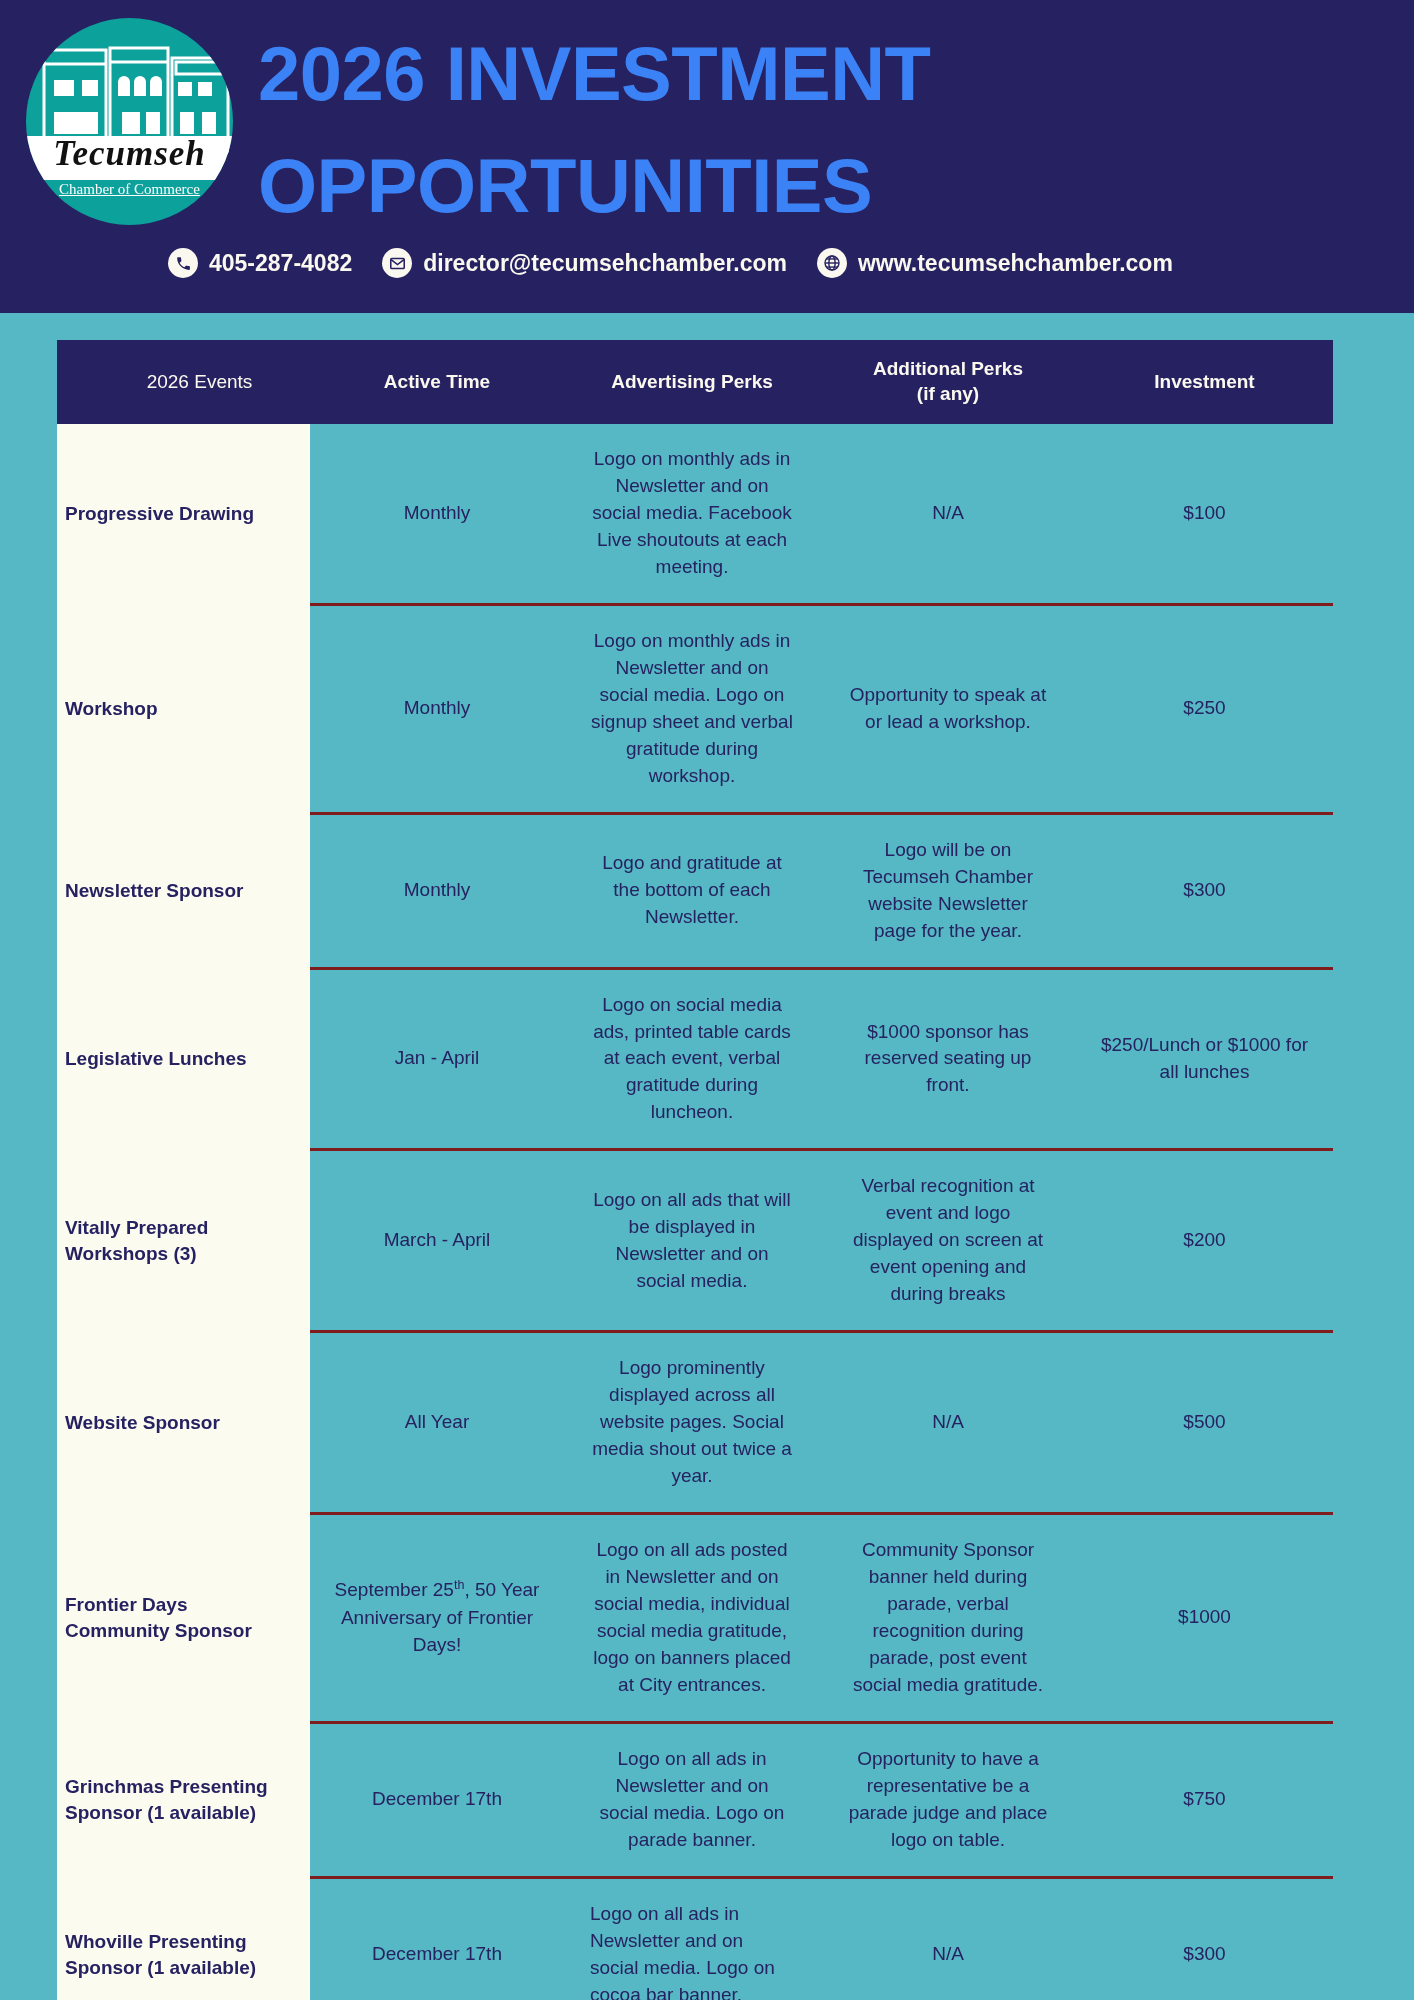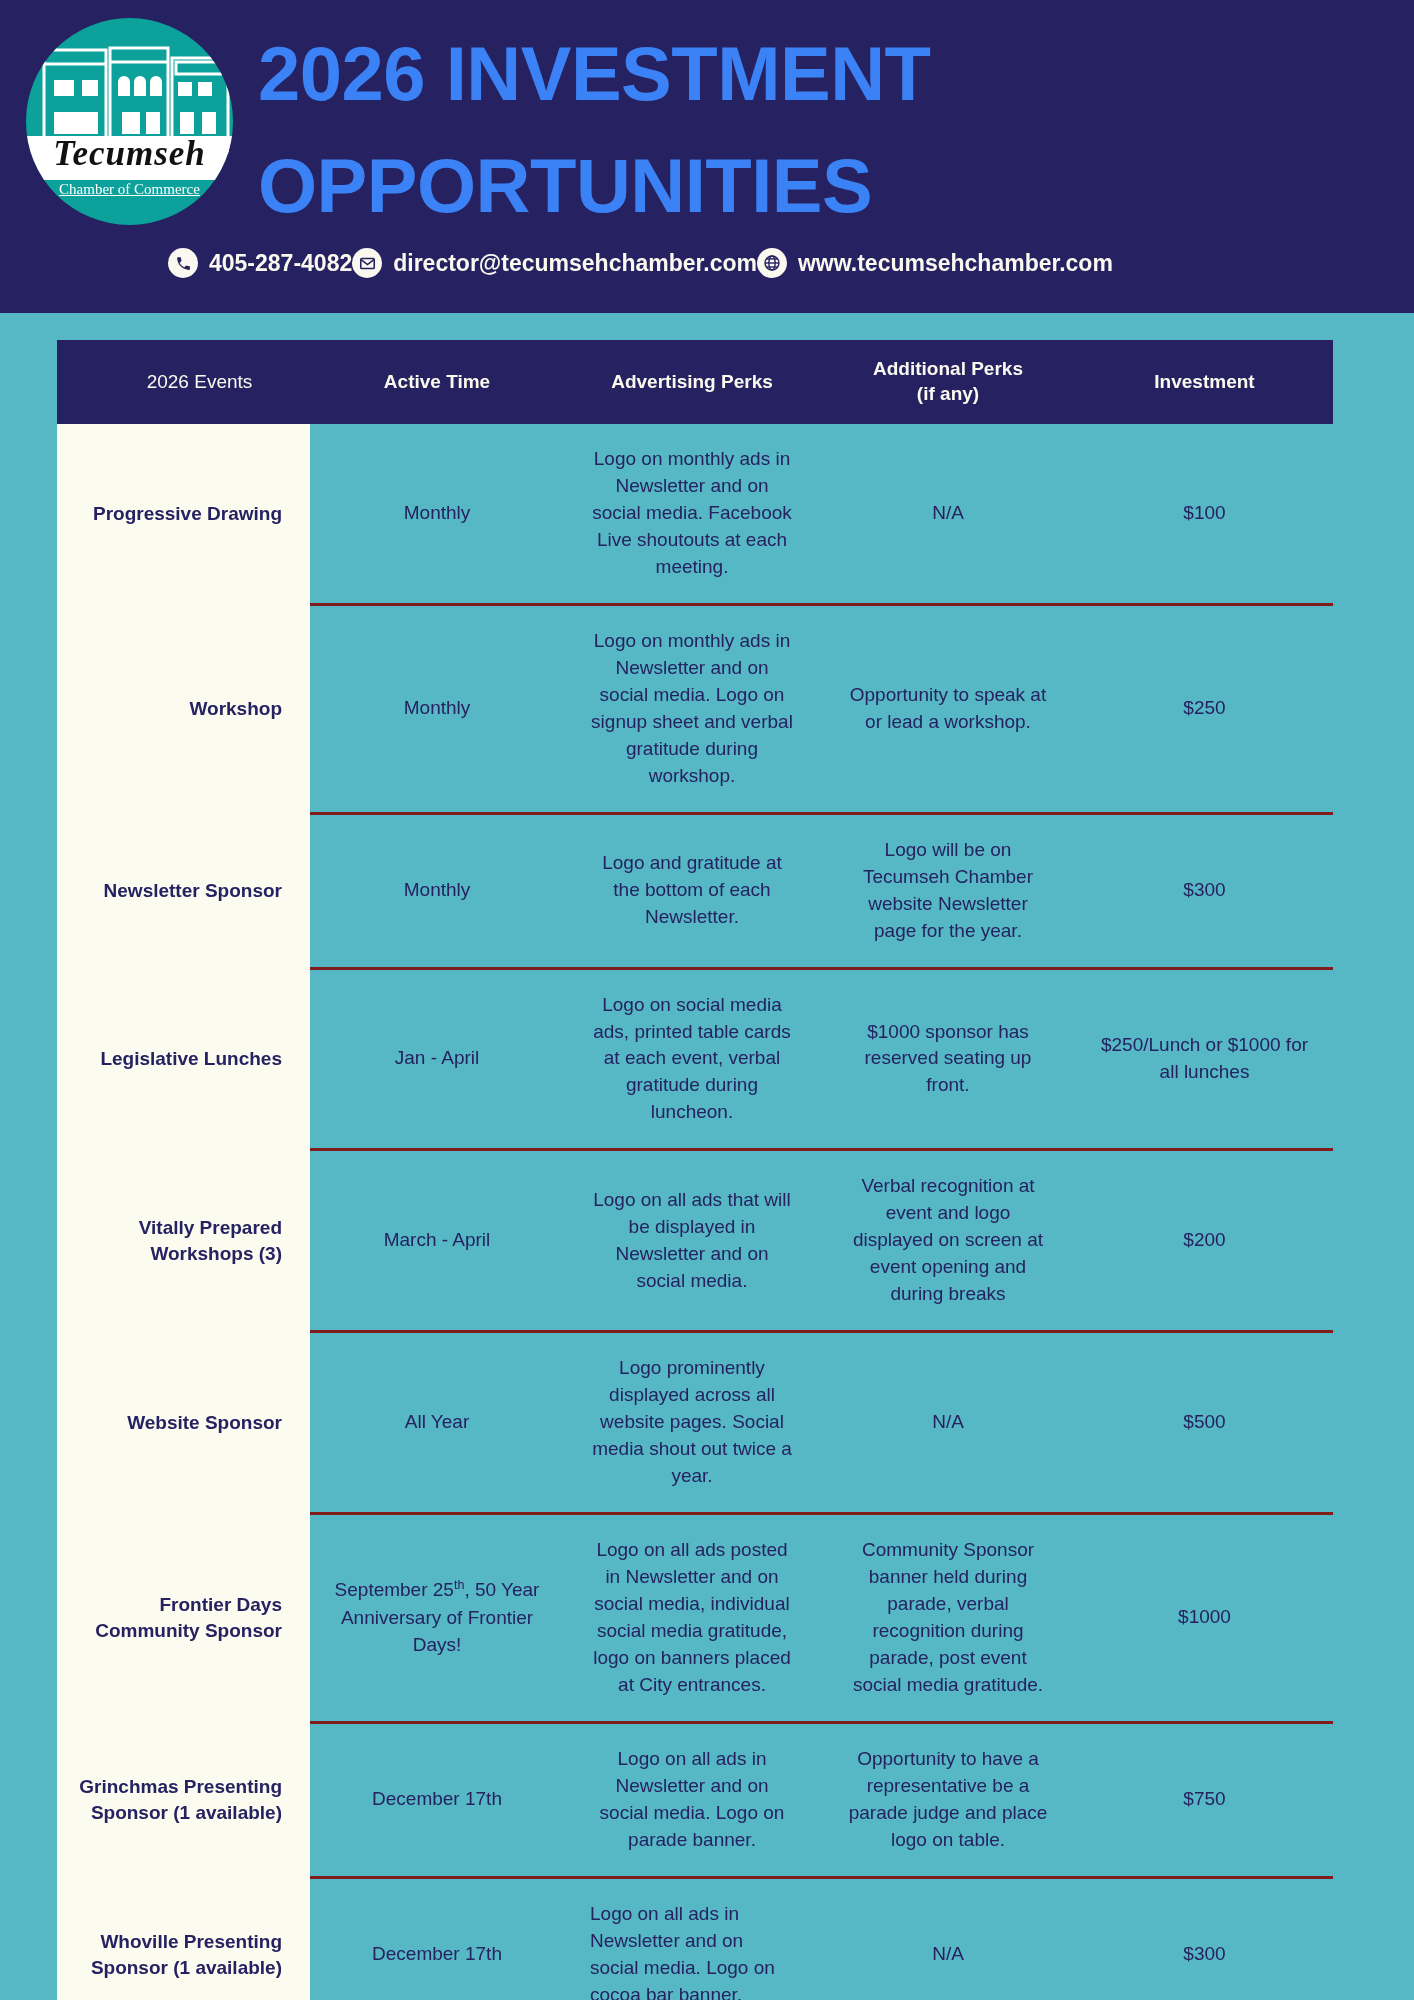--- a/index.html
+++ b/index.html
@@ -77,20 +77,21 @@
     color: #3b82f6;
     letter-spacing: -0.5px;
   }
 
   .contact-bar {
     position: absolute;
     left: 168px;
     top: 248px;
     display: flex;
     align-items: center;
+    gap: 30px;
   }
   .contact-item {
     display: flex;
     align-items: center;
     gap: 11px;
   }
   .contact-icon {
     width: 30px; height: 30px;
     border-radius: 50%;
     background: #fbf9ef;
@@ -150,21 +151,21 @@
     vertical-align: middle;
     font-size: 19px;
     line-height: 1.42;
     padding: 22px 14px;
     border-bottom: 3px solid #7f1d1d;
   }
   tbody tr:last-child td { border-bottom: none; }
 
   tbody td.ev {
     background: #fcfbf0;
-    text-align: right;
+    text-align: left;
     font-weight: bold;
     font-size: 19px;
     line-height: 1.35;
     padding-left: 8px;
     padding-right: 28px;
     border-bottom: 3px solid #fcfbf0;
   }
   tbody tr:last-child td.ev { border-bottom: none; }
 
   td.narrow-desc { padding-left: 26px; padding-right: 26px; }

